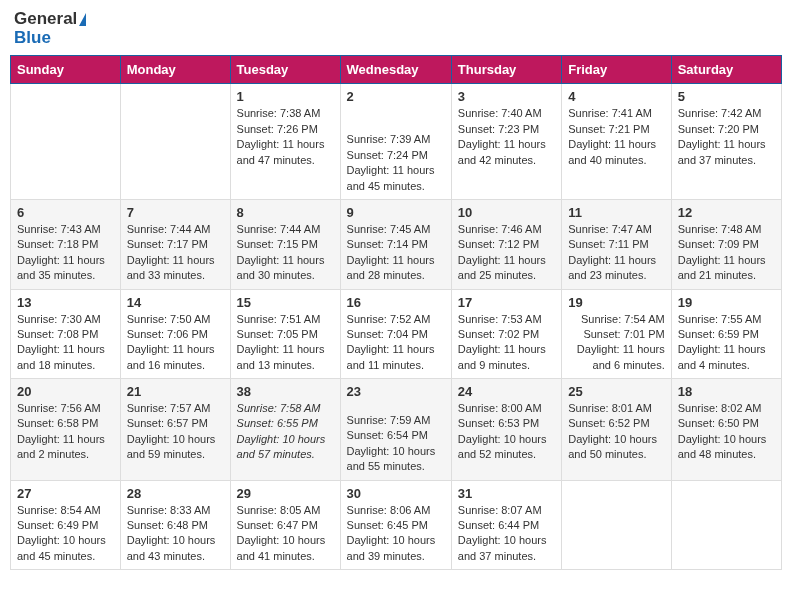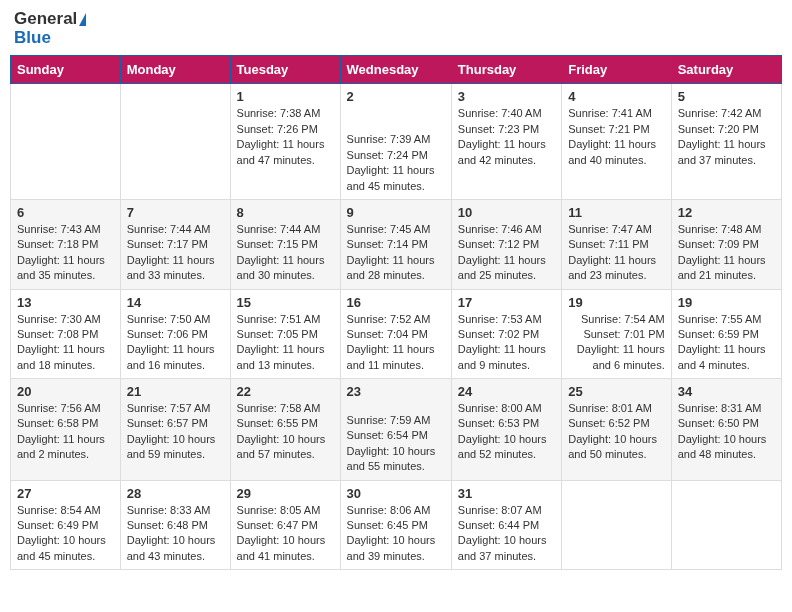--- a/index.html
+++ b/index.html
@@ -249,22 +249,22 @@
 Sunset: 6:58 PM
 Daylight: 11 hours and 2 minutes.</div>
         </td>
         <td>
           <span class="day-number">21</span>
           <div class="day-info" style="white-space: pre-line;">Sunrise: 7:57 AM
 Sunset: 6:57 PM
 Daylight: 10 hours and 59 minutes.</div>
         </td>
         <td>
-          <span class="day-number">22</span>
-          <div class="day-info" style="white-space: pre-line;">Sunrise: 7:58 AM
+          <span class="day-number">38</span>
+          <div class="day-info" style="white-space: pre-line; font-style: italic;">Sunrise: 7:58 AM
 Sunset: 6:55 PM
 Daylight: 10 hours and 57 minutes.</div>
         </td>
         <td>
           <span class="day-number">23</span>
           <div class="day-info" style="white-space: pre-line; margin-top: 14px;">Sunrise: 7:59 AM
 Sunset: 6:54 PM
 Daylight: 10 hours and 55 minutes.</div>
         </td>
         <td>
@@ -273,22 +273,22 @@
 Sunset: 6:53 PM
 Daylight: 10 hours and 52 minutes.</div>
         </td>
         <td>
           <span class="day-number">25</span>
           <div class="day-info" style="white-space: pre-line;">Sunrise: 8:01 AM
 Sunset: 6:52 PM
 Daylight: 10 hours and 50 minutes.</div>
         </td>
         <td>
-          <span class="day-number">34</span>
-          <div class="day-info" style="white-space: pre-line;">Sunrise: 8:31 AM
+          <span class="day-number">18</span>
+          <div class="day-info" style="white-space: pre-line;">Sunrise: 8:02 AM
 Sunset: 6:50 PM
 Daylight: 10 hours and 48 minutes.</div>
         </td>
       </tr>
       <tr>
         <td>
           <span class="day-number">27</span>
           <div class="day-info" style="white-space: pre-line;">Sunrise: 8:54 AM
 Sunset: 6:49 PM
 Daylight: 10 hours and 45 minutes.</div>

